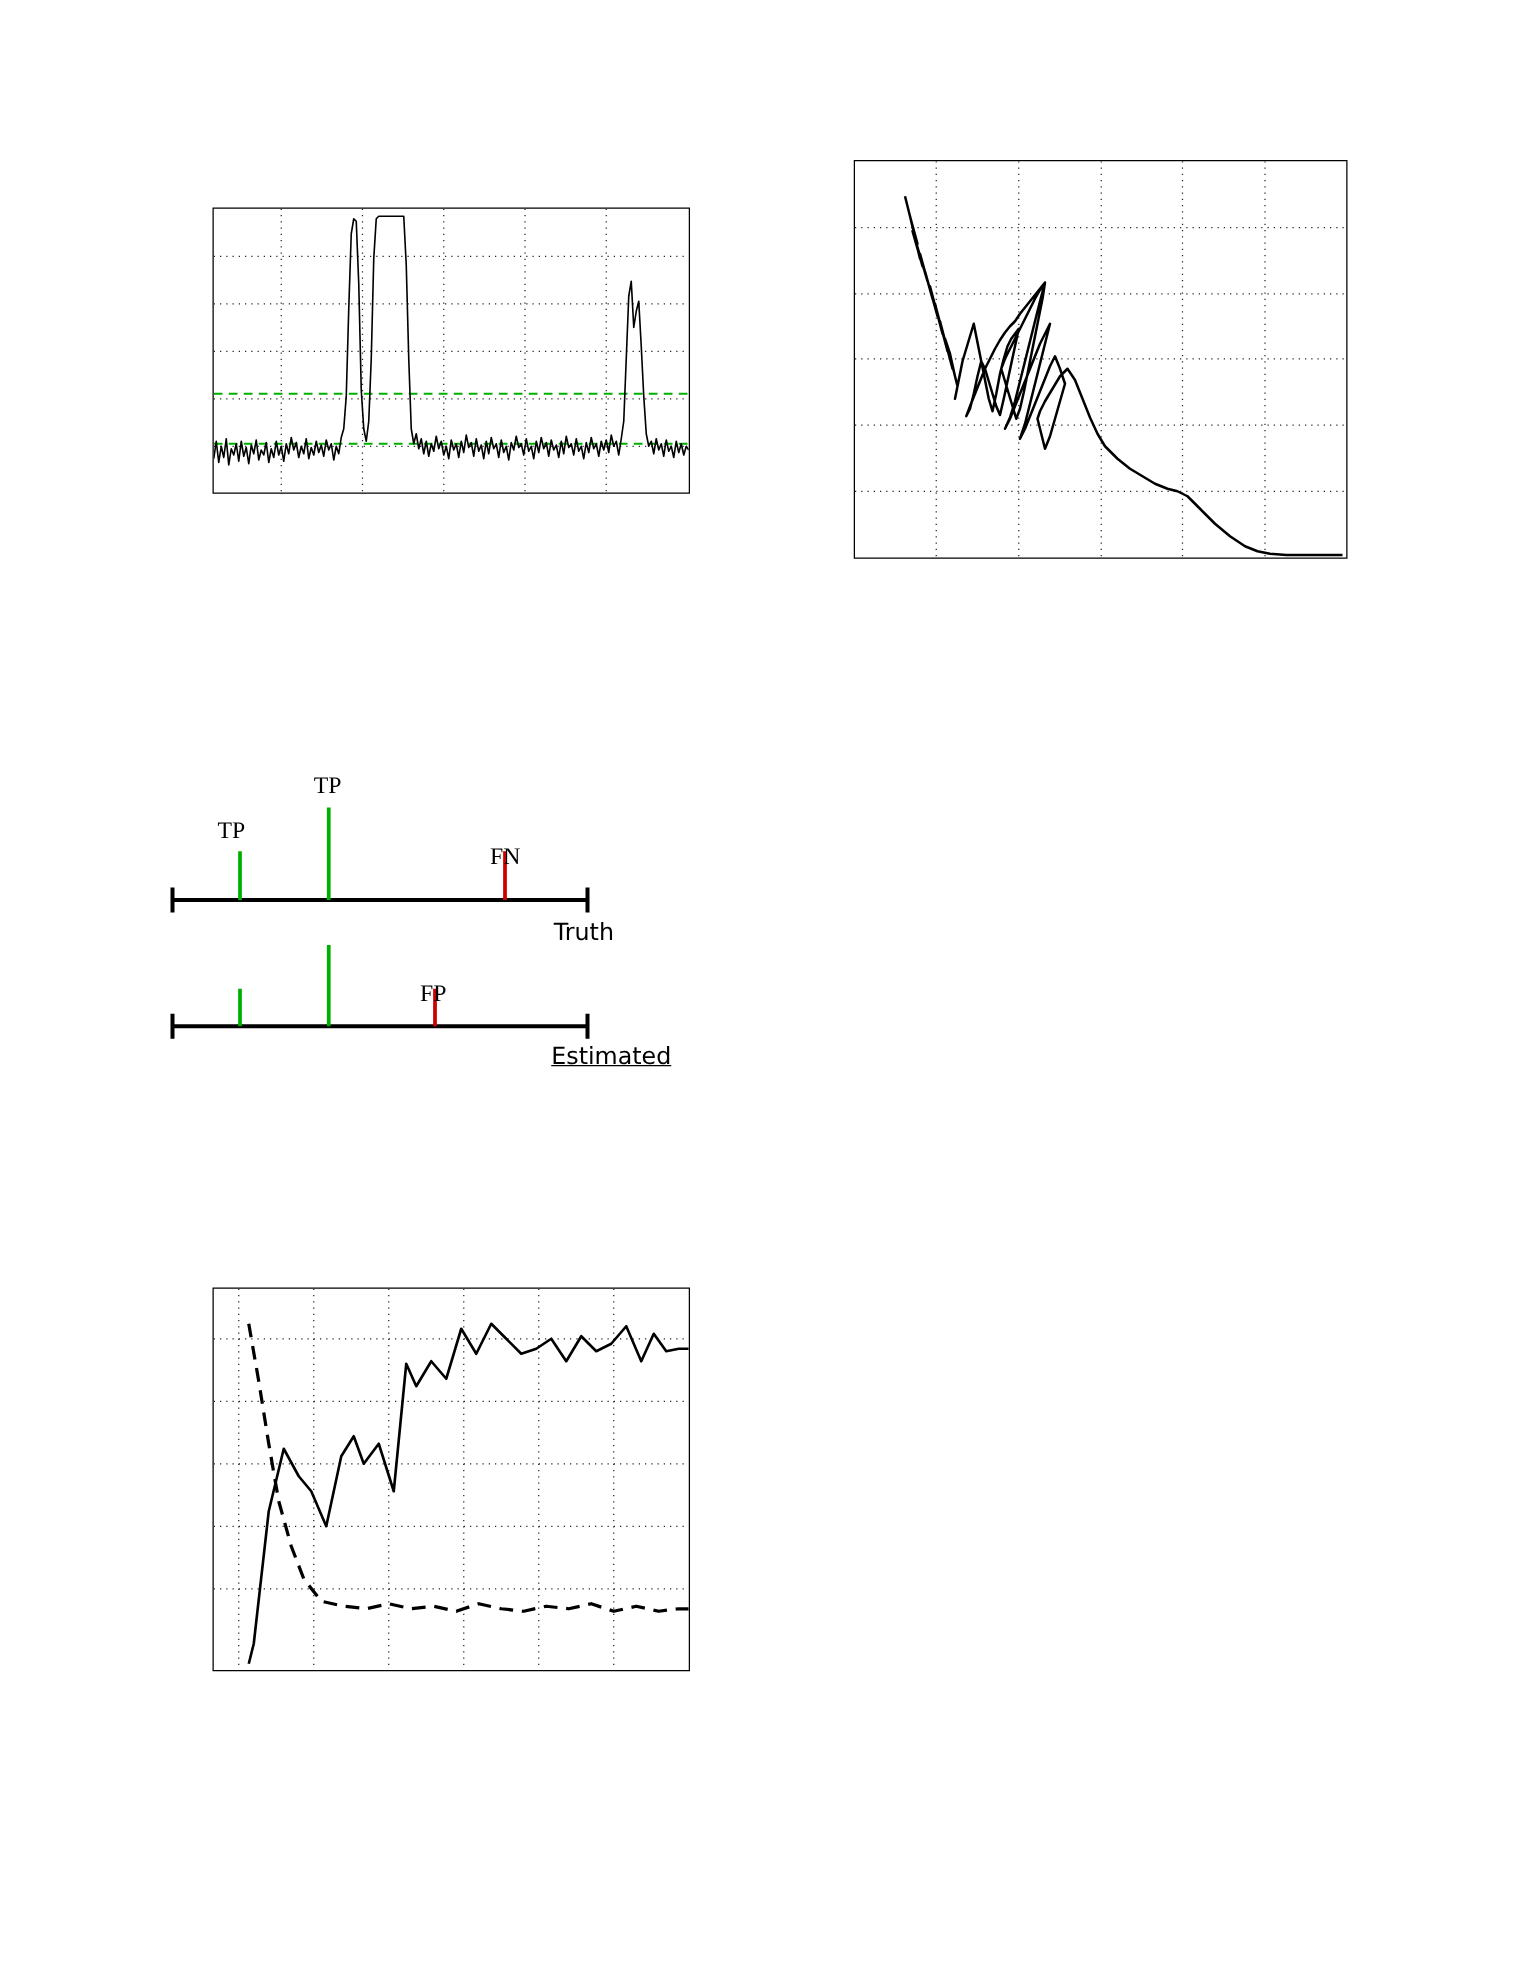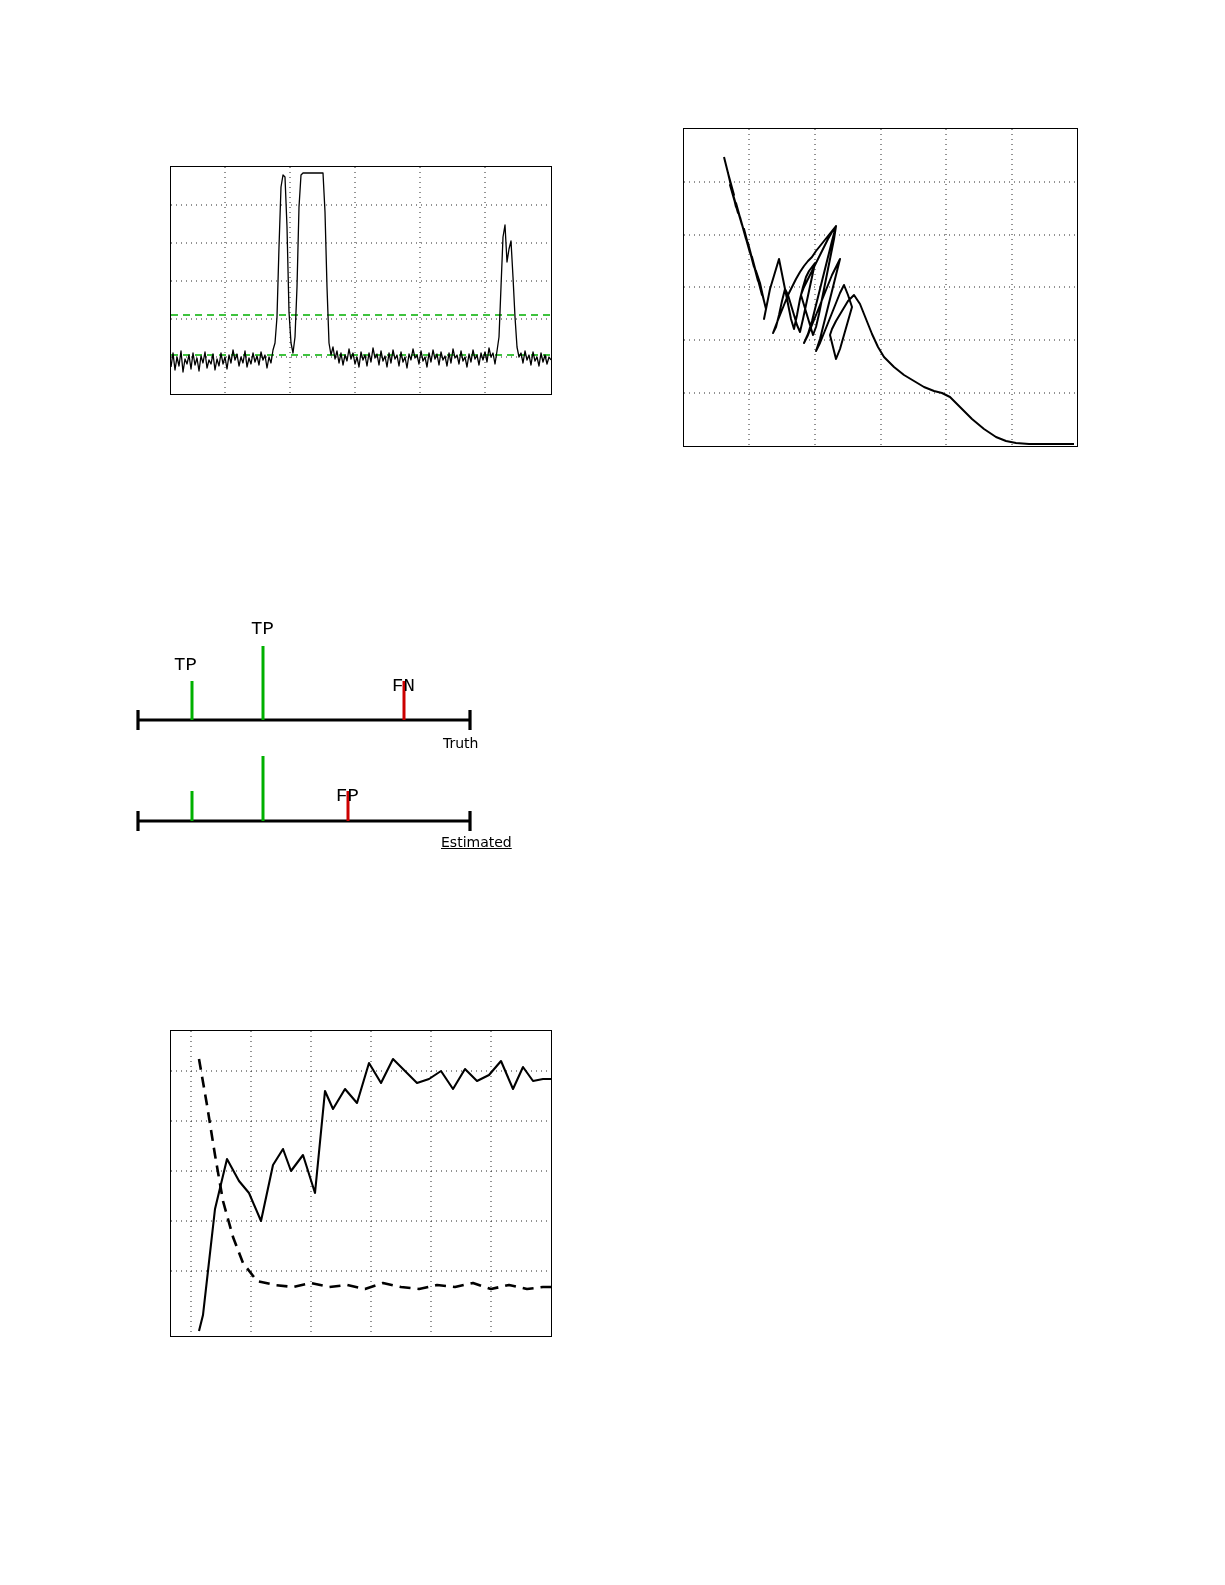--- a/index.html
+++ b/index.html
@@ -34,30 +34,30 @@
 
   
   #fig-tpfn { left: 130px; top: 600px; width: 440px; height: 270px; }
 
   
   #fig-perf { left: 170px; top: 1030px; width: 382px; height: 307px; }
 
   .axis-label {
     position: absolute;
     font-family: "DejaVu Sans", sans-serif;
-    font-size: 14px;
+    font-size: 19px;
     color: #000000;
     white-space: nowrap;
   }
   #label-truth { left: 443px; top: 735px; }
   #label-estimated { left: 441px; top: 834px; text-decoration: underline; }
 
   .event-label {
     position: absolute;
-    font-family: Liberation Mono, monospace;
+    font-family: Liberation Serif, serif;
     font-size: 19px;
     color: #000000;
     white-space: nowrap;
   }
   #label-tp1 { left: 174px; top: 654px; }
   #label-tp2 { left: 251px; top: 618px; }
   #label-fn1 { left: 392px; top: 675px; }
   #label-fp1 { left: 336px; top: 785px; }
 </style>
 </head>

